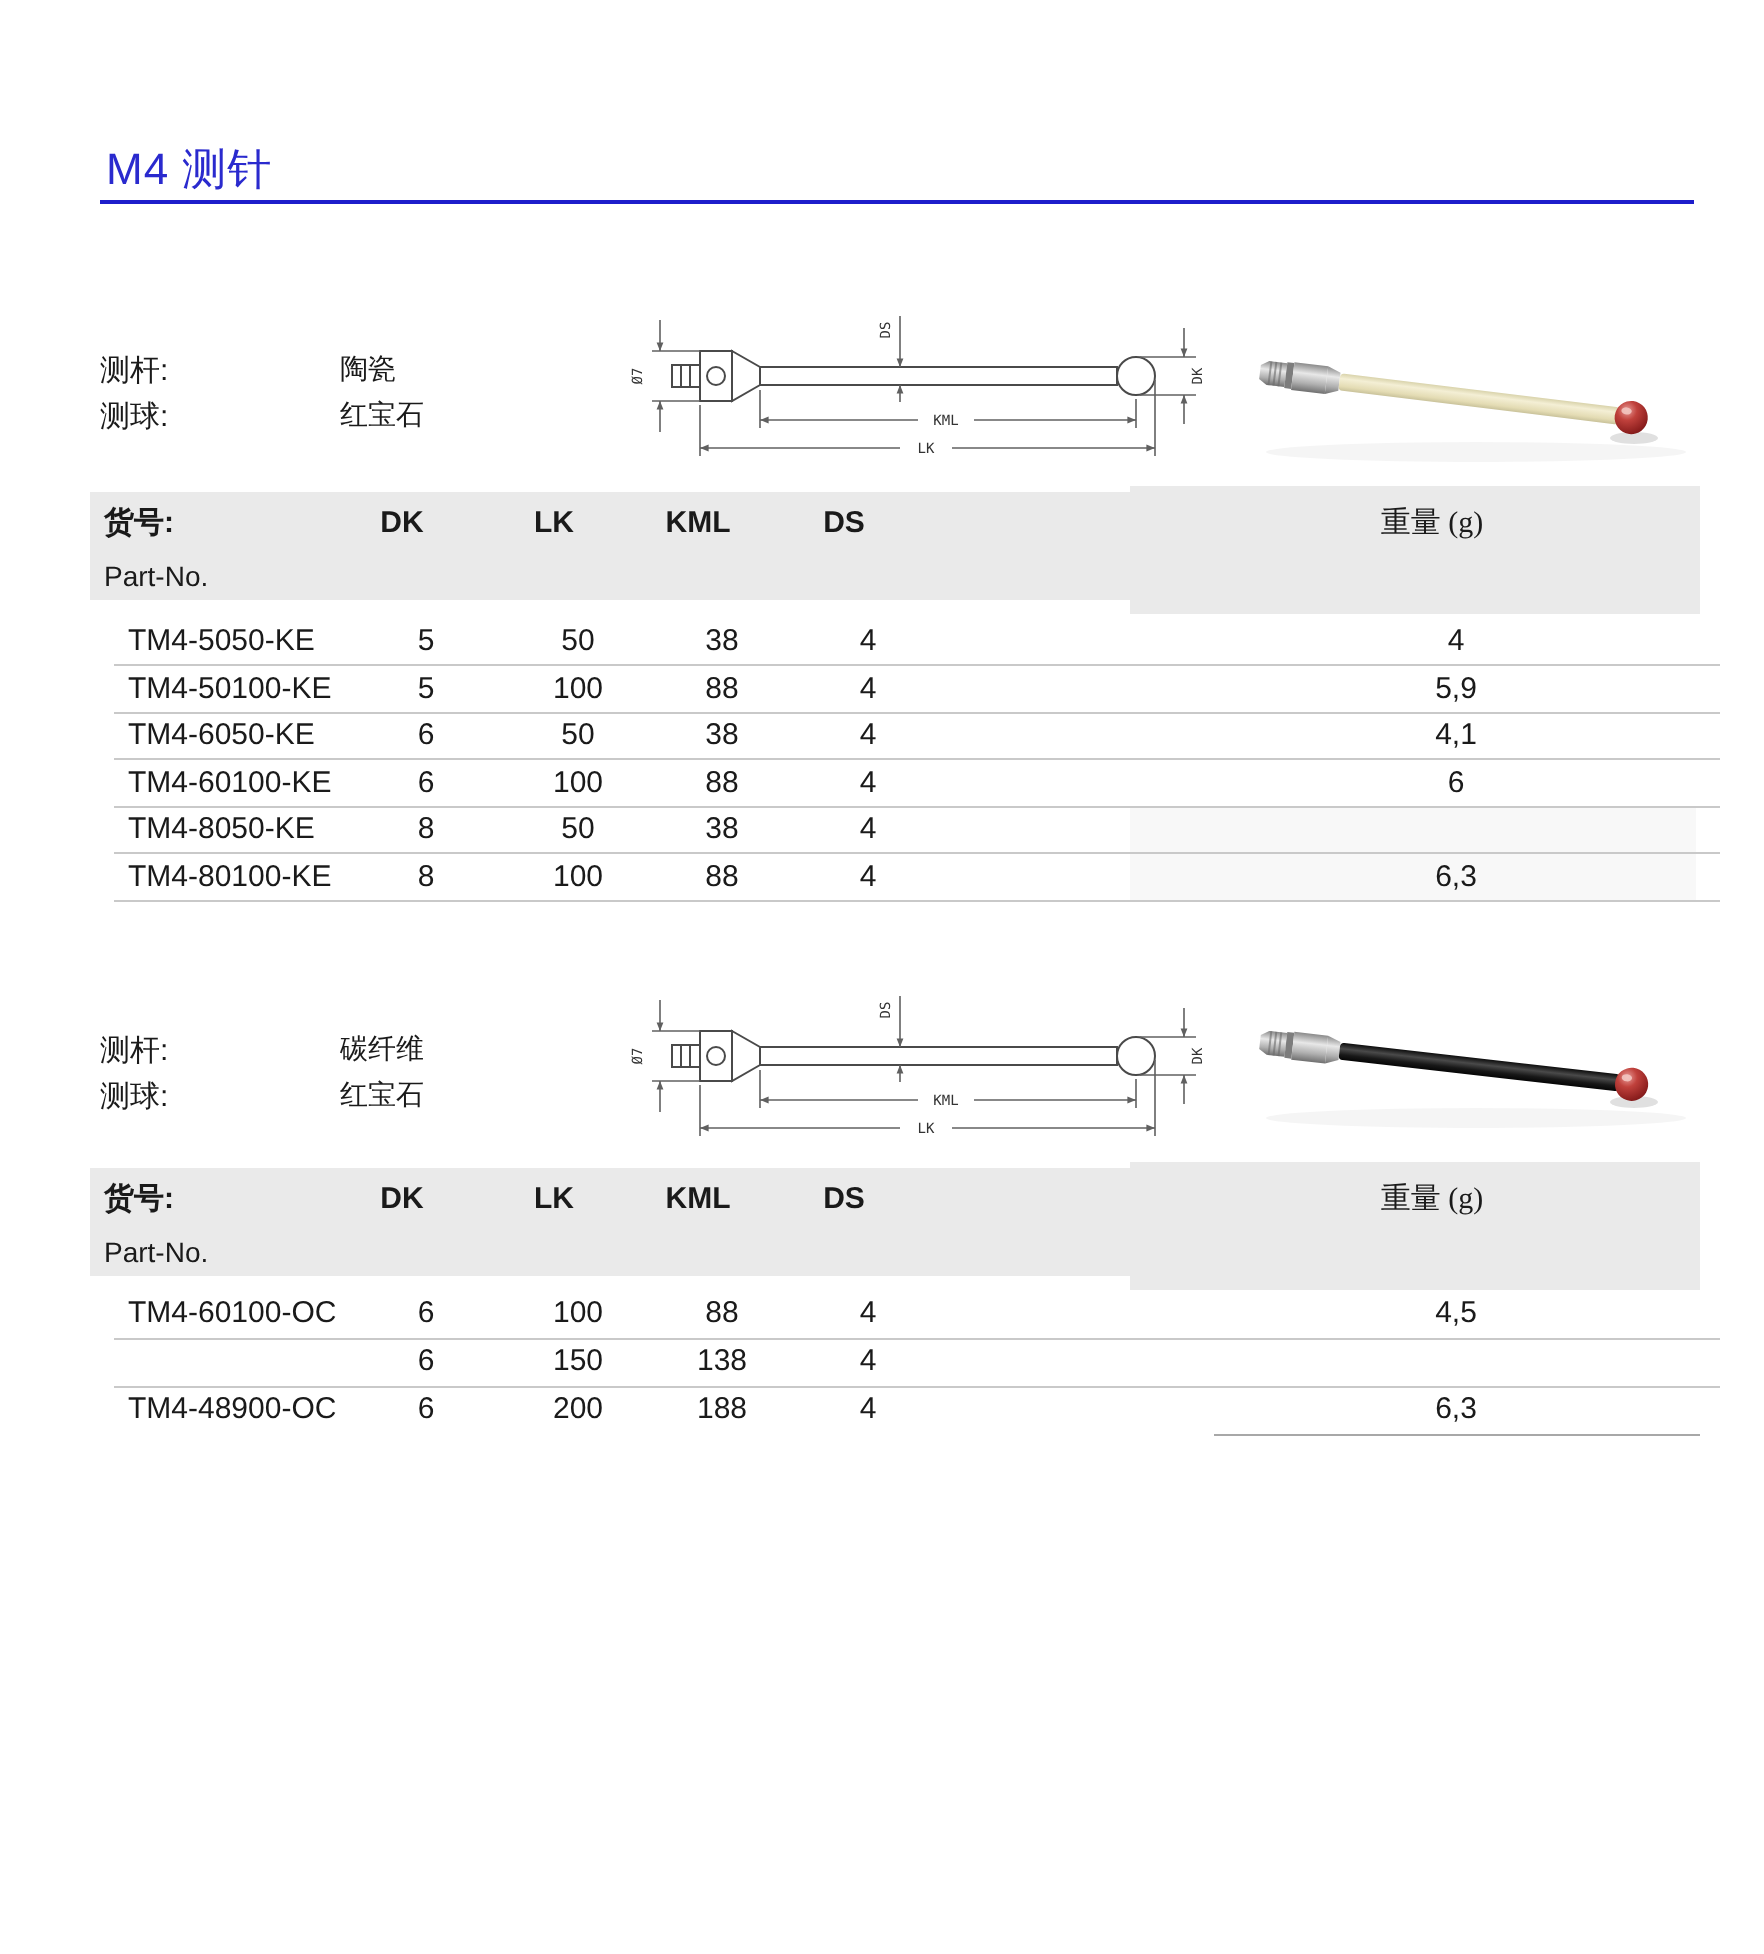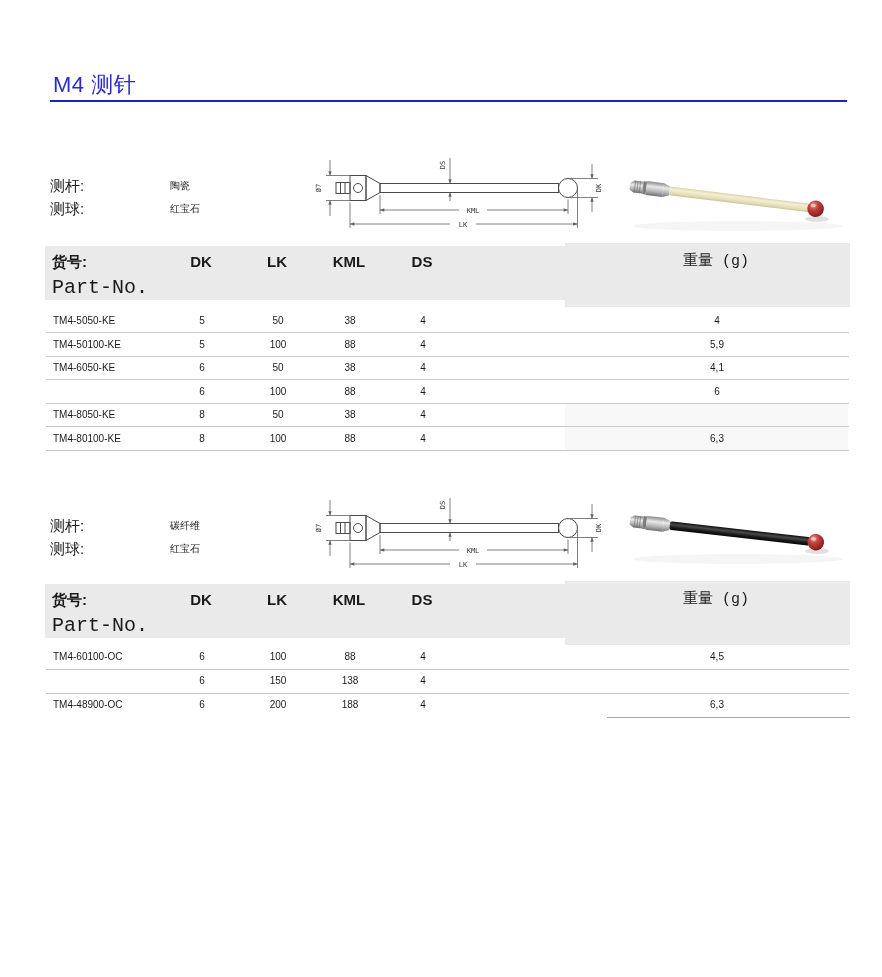--- a/index.html
+++ b/index.html
@@ -6,34 +6,34 @@
   .page{position:relative;width:882px;height:977px;background:#ffffff;overflow:hidden;
         font-family:"Liberation Sans",sans-serif;color:#1a1a1a;}
   .abs{position:absolute;}
 
   
   .title{left:53px;top:70px;font-size:22px;letter-spacing:.5px;color:#2a2ace;}
   .title-rule{left:50px;top:100px;width:797px;height:2px;background:#1d1dcb;}
 
   
   .spec-label{font-size:15px;font-weight:normal;line-height:22px;}
-  .spec-value{font-family:"Liberation Serif",serif;font-size:10px;line-height:22px;}
+  .spec-value{font-family:"Liberation Serif",serif;font-size:14px;line-height:22px;}
 
   
   .head-gray{background:#eaeaea;}
   .head-gray-wt{background:#eaeaea;}
   .tint{background:#f8f8f8;}
 
   .hrow{position:absolute;left:45px;width:803px;height:24px;line-height:24px;font-size:15px;}
   .hrow .b{font-weight:bold;}
-  .hrow .serif{font-family:Liberation Mono, monospace;font-weight:normal;}
-  .sub{font-size:20px;font-weight:normal;font-family:Liberation Mono, monospace;}
-
-  .trow{position:absolute;left:46px;width:803px;height:23px;line-height:23px;
-        font-size:10px;border-bottom:1px solid #c9c9c9;}
+  .hrow .serif{font-family:Liberation Serif, serif;font-weight:normal;}
+  .sub{font-size:14px;font-weight:normal;}
+
+  .trow{position:absolute;left:57px;width:803px;height:23px;line-height:23px;
+        font-size:15px;border-bottom:1px solid #c9c9c9;}
   .trow2{height:24px;line-height:24px;}
   .noline{border-bottom:none;}
   .trow span,.hrow span{position:absolute;top:0;height:100%;}
 
   .c-part{left:7px;width:150px;text-align:left;}
   .c-dk{left:114px;width:84px;text-align:center;}
   .c-lk{left:190px;width:84px;text-align:center;}
   .c-kml{left:262px;width:84px;text-align:center;}
   .c-ds{left:335px;width:84px;text-align:center;}
   .c-wt{left:551px;width:240px;text-align:center;}
@@ -190,20 +190,21 @@
   </div>
   <div class="trow" style="top:356px">
     <span class="c-part">TM4-6050-KE</span>
     <span class="c-dk">6</span>
     <span class="c-lk">50</span>
     <span class="c-kml">38</span>
     <span class="c-ds">4</span>
     <span class="c-wt">4,1</span>
   </div>
   <div class="trow" style="top:380px">
+    <span class="c-part">TM4-60100-KE</span>
     <span class="c-dk">6</span>
     <span class="c-lk">100</span>
     <span class="c-kml">88</span>
     <span class="c-ds">4</span>
     <span class="c-wt">6</span>
   </div>
   <div class="trow" style="top:403px">
     <span class="c-part">TM4-8050-KE</span>
     <span class="c-dk">8</span>
     <span class="c-lk">50</span>

